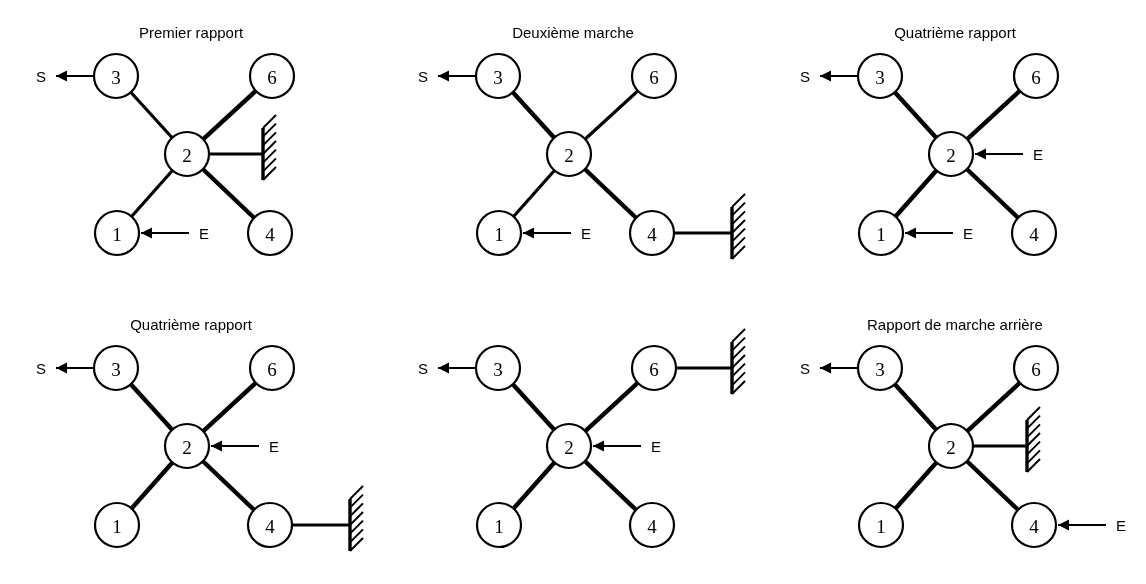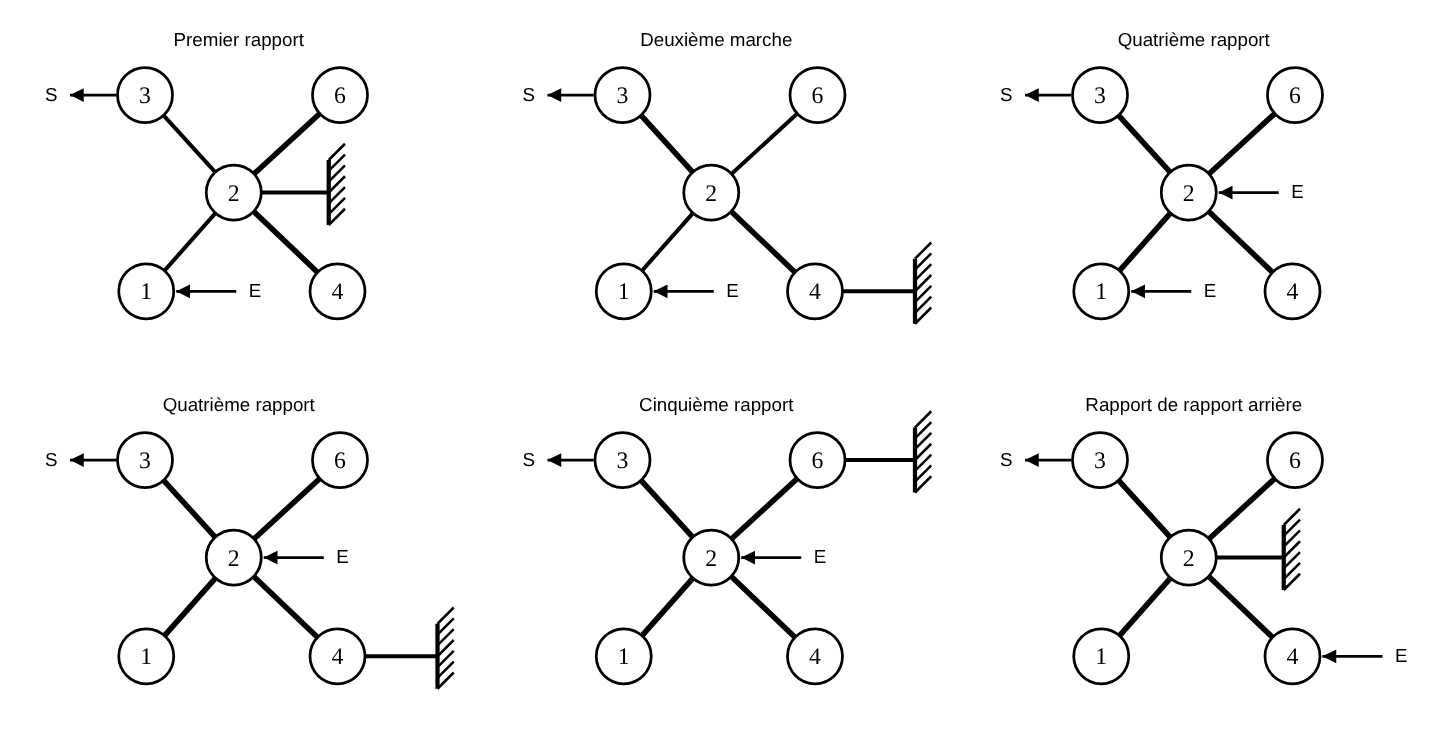--- a/index.html
+++ b/index.html
@@ -263,21 +263,20 @@
           <text x="46" y="76" class="io-label" text-anchor="end">S</text>
         </g>
         <g>
           <line x1="259" y1="154" x2="211" y2="154" class="io-line"></line>
           <polygon points="211,154 222,148.5 222,159.5" class="io-head"></polygon>
           <text x="269" y="154" class="io-label" text-anchor="start">E</text>
         </g>
       </svg>
     </div>
     <div class="panel" style="left: 382px; top: 292px;">
-      <div class="panel-title">Cinquième rapport</div>
       <svg class="panel-svg" viewBox="0 0 382 292">
         <line x1="130.1360357108341" y1="91.52972937246565" x2="172.8639642891659" y2="138.47027062753435" class="link link-bold"></line>
         <line x1="256.5273212755156" y1="90.19845812364453" x2="202.4726787244844" y2="139.8015418763555" class="link link-bold"></line>
         <line x1="130.92692534691437" y1="217.2824699656252" x2="173.07307465308563" y2="169.7175300343748" class="link link-bold"></line>
         <line x1="254.78874579861068" y1="218.5218182902439" x2="202.21125420138932" y2="168.4781817097561" class="link link-bold"></line>
         <g>
           <line x1="294" y1="76" x2="350" y2="76" class="gnd-line"></line>
           <line x1="350" y1="50" x2="350" y2="102" class="gnd-bar"></line>
           <line x1="350" y1="50" x2="363" y2="37" class="gnd-hatch"></line>
           <line x1="350" y1="58.666666666666664" x2="363" y2="45.666666666666664" class="gnd-hatch"></line>
@@ -313,21 +312,21 @@
           <text x="46" y="76" class="io-label" text-anchor="end">S</text>
         </g>
         <g>
           <line x1="259" y1="154" x2="211" y2="154" class="io-line"></line>
           <polygon points="211,154 222,148.5 222,159.5" class="io-head"></polygon>
           <text x="269" y="154" class="io-label" text-anchor="start">E</text>
         </g>
       </svg>
     </div>
     <div class="panel" style="left: 764px; top: 292px;">
-      <div class="panel-title">Rapport de rapport arrière</div>
+      <div class="panel-title">Rapport de marche arrière</div>
       <svg class="panel-svg" viewBox="0 0 382 292">
         <line x1="130.1360357108341" y1="91.52972937246565" x2="172.8639642891659" y2="138.47027062753435" class="link link-bold"></line>
         <line x1="256.5273212755156" y1="90.19845812364453" x2="202.4726787244844" y2="139.8015418763555" class="link link-bold"></line>
         <line x1="130.92692534691437" y1="217.2824699656252" x2="173.07307465308563" y2="169.7175300343748" class="link link-bold"></line>
         <line x1="254.78874579861068" y1="218.5218182902439" x2="202.21125420138932" y2="168.4781817097561" class="link link-bold"></line>
         <g>
           <line x1="209" y1="154" x2="263" y2="154" class="gnd-line"></line>
           <line x1="263" y1="128" x2="263" y2="180" class="gnd-bar"></line>
           <line x1="263" y1="128" x2="276" y2="115" class="gnd-hatch"></line>
           <line x1="263" y1="136.66666666666666" x2="276" y2="123.66666666666666" class="gnd-hatch"></line>

